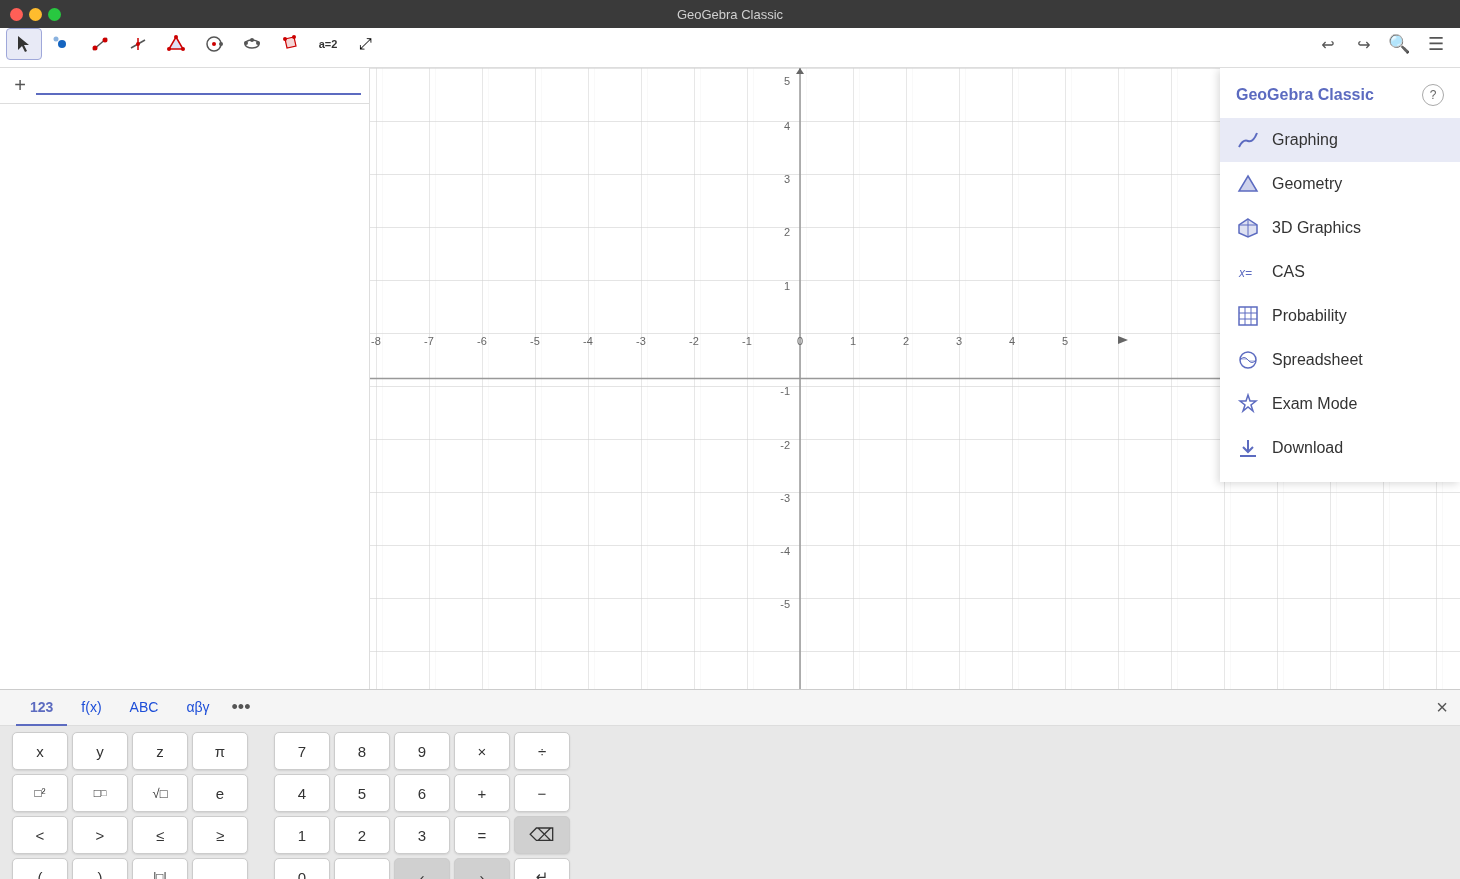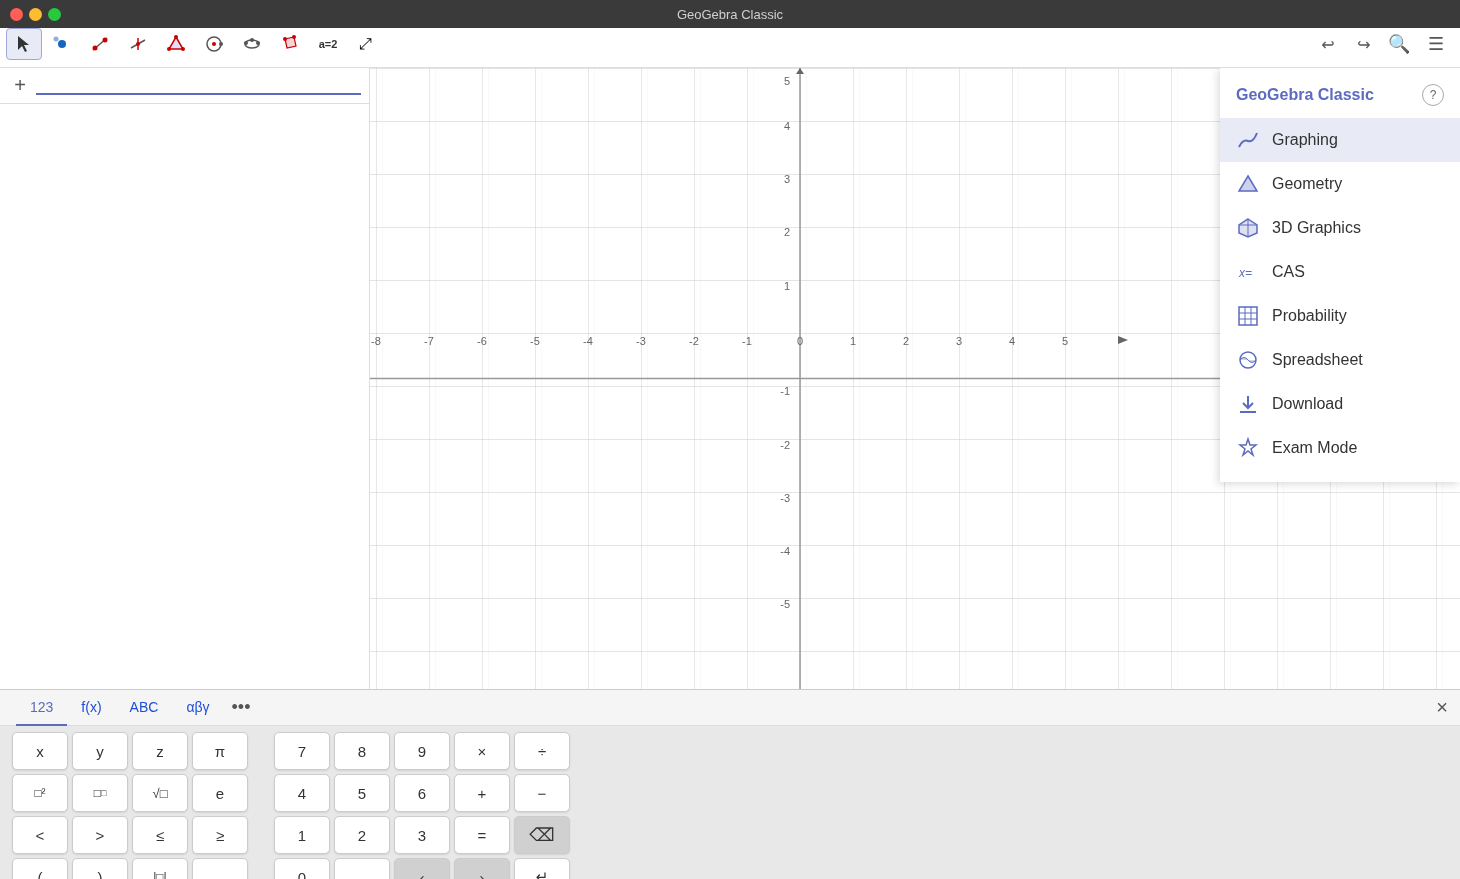--- a/index.html
+++ b/index.html
@@ -191,21 +191,21 @@
       padding: 0 14px;
       height: 36px;
       display: flex; align-items: center;
       font-size: 14px; color: #1d4ed8;
       cursor: pointer;
       border-bottom: 2px solid transparent;
     }
     .kb-tab.active {
       color: #5c6bc0;
       border-bottom: 2px solid #5c6bc0;
-      font-weight: 400;
+      font-weight: 700;
     }
     #kb-more {
       font-size: 18px; color: #555; cursor: pointer; margin-left: 8px;
     }
     #kb-close {
       position: absolute; right: 12px;
       font-size: 20px; color: #555; cursor: pointer;
     }
     #keyboard-keys {
       display: flex;
@@ -456,35 +456,35 @@
             <circle cx="11" cy="11" r="8" fill="none" stroke="#5c6bc0" stroke-width="1.5"></circle>
             <path d="M3 11 Q7 6 11 11 Q15 16 19 11" fill="rgba(92,107,192,0.3)" stroke="#5c6bc0" stroke-width="1"></path>
           </svg>
         </div>
         <span class="menu-label">Spreadsheet</span>
       </div>
 
       <div class="menu-item">
         <div class="menu-icon">
           <svg width="22" height="22" viewBox="0 0 22 22">
+            <polygon points="11,2 13,8 19,8 14,12 16,18 11,14 6,18 8,12 3,8 9,8" fill="none" stroke="#5c6bc0" stroke-width="1.5"></polygon>
+          </svg>
+        </div>
+        <span class="menu-label">Exam Mode</span>
+      </div>
+
+      <div class="menu-item">
+        <div class="menu-icon">
+          <svg width="22" height="22" viewBox="0 0 22 22">
             <line x1="11" y1="3" x2="11" y2="14" stroke="#5c6bc0" stroke-width="2"></line>
             <polyline points="6,10 11,15 16,10" fill="none" stroke="#5c6bc0" stroke-width="2"></polyline>
             <line x1="3" y1="19" x2="19" y2="19" stroke="#5c6bc0" stroke-width="2"></line>
           </svg>
         </div>
         <span class="menu-label">Download</span>
-      </div>
-
-      <div class="menu-item">
-        <div class="menu-icon">
-          <svg width="22" height="22" viewBox="0 0 22 22">
-            <polygon points="11,2 13,8 19,8 14,12 16,18 11,14 6,18 8,12 3,8 9,8" fill="none" stroke="#5c6bc0" stroke-width="1.5"></polygon>
-          </svg>
-        </div>
-        <span class="menu-label">Exam Mode</span>
       </div>
     </div>
 
     <div id="right-toggle-btn" style="position:absolute;right:0;top:0;width:32px;height:32px;background:#5c6bc0;display:flex;align-items:center;justify-content:center;">
       <svg width="16" height="16" viewBox="0 0 16 16">
           <polygon points="4,4 12,8 4,12" fill="#fff"></polygon>
         </svg>
     </div>
   </div>
 </div>

